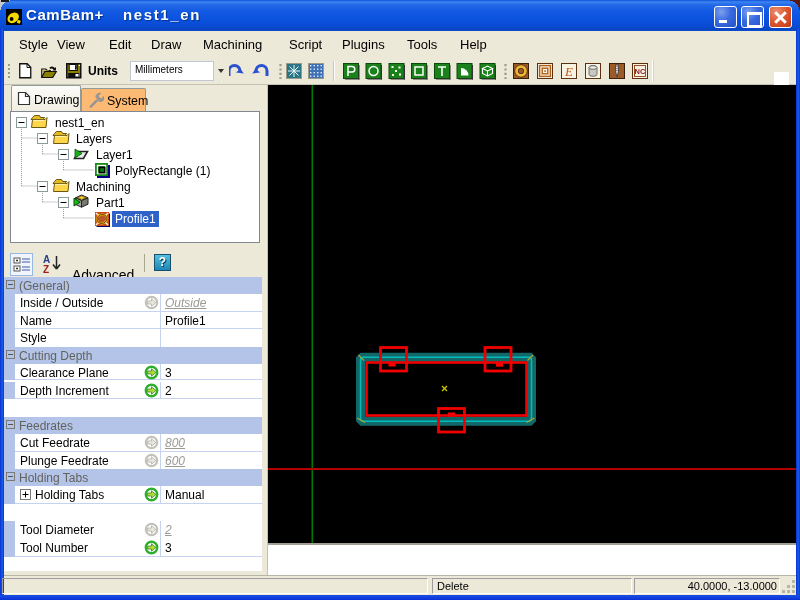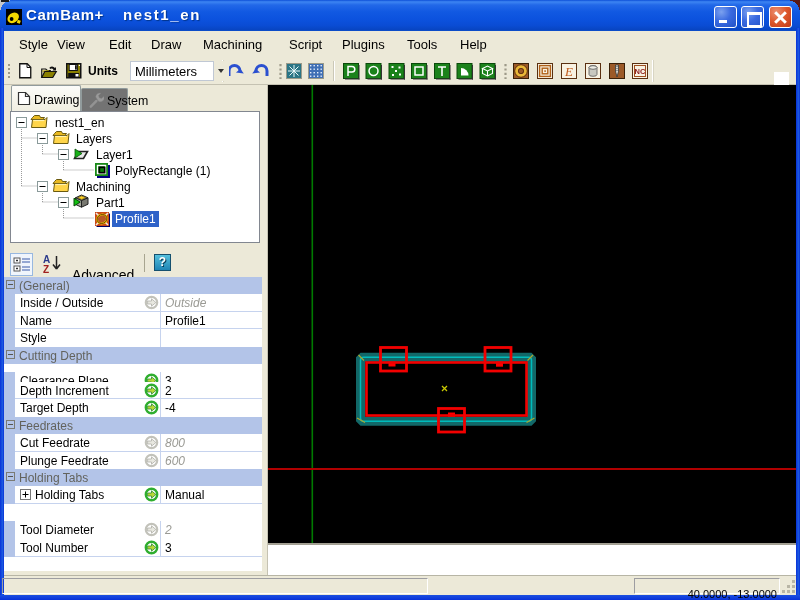--- a/index.html
+++ b/index.html
@@ -36,44 +36,44 @@
 
 #menubar { left:4px; top:31px; width:792px; height:26px; background:#ECE9D8; }
 .menu-item { position:absolute; top:6px; font-size:13px; color:#000; }
 
 
 #toolbar { left:4px; top:57px; width:792px; height:28px; background:#ECE9D8; border-bottom:1px solid #c5c2b2;}
 .grip { position:absolute; top:7px; width:2px; height:16px;
   background:repeating-linear-gradient(180deg,#9d9a89 0 2px, transparent 2px 4px); }
 #units-label { left:84px; top:7px; font-size:12px; font-weight:bold; }
 #combo { left:126px; top:4px; width:84px; height:20px; background:#fff; border:1px solid #c0c8d4; }
-#combo-text { left:4px; top:2px; font-size:13px; color:#000; }
+#combo-text { left:4px; top:2px; font-size:10px; color:#000; }
 #combo-btn { left:84px; top:-1px; width:14px; height:20px; background:#ece9d8; }
 #combo-btn::after { content:""; position:absolute; left:3px; top:8px; border:3.5px solid transparent; border-top:4px solid #333; }
 
 
 #tabs { left:4px; top:85px; width:258px; height:26px; }
 .tab { position:absolute; border:1px solid #919B9C; border-bottom:none; background:#ECE9D8; font-size:12.4px; }
 #tab1 { left:7px; top:0px; width:70px; height:26px; border-radius:2px 2px 0 0; background:linear-gradient(180deg,#fcfcf9,#f0eee1); z-index:2;}
-#tab2 { left:77px; top:3px; width:47px; height:23px; border-radius:2px 2px 0 0; background:#737373; }
+#tab2 { left:77px; top:3px; width:65px; height:23px; border-radius:2px 2px 0 0; background:#fdba74; }
 #treebox { left:10px; top:111px; width:250px; height:132px; background:#fff; border:1px solid #828790; }
 .titem { position:absolute; font-size:12px; color:#000; white-space:nowrap; }
 
 
 #pgtoolbar { left:4px; top:249px; width:258px; height:28px; background:#ECE9D8; }
 #pgrid { left:4px; top:277px; width:259px; height:280px; background:#fff; }
 .prow { position:absolute; left:0; width:259px; height:18px; background:#fff; }
 .pcat { position:absolute; left:0; width:259px; height:17px; background:#B3C4E8; color:#63635d; font-size:12px; }
 .pcat .lbl { position:absolute; left:15px; top:2px; }
 .pbox { position:absolute; left:2px; top:3px; width:9px; height:9px; border:1px solid #7b7b74; background:#b3c4e8; }
 .pbox::before { content:""; position:absolute; left:1px; top:3px; width:5px; height:1px; background:#55554f; }
 .pmargin { position:absolute; left:0; top:0; width:11px; height:calc(100% + 1px); background:#B3C4E8; }
 .pname { position:absolute; left:16px; top:2px; font-size:12px; color:#000; }
 .pval { position:absolute; left:161px; top:2px; font-size:12px; color:#000; }
-.pval.def { color:#9a9a94; font-style:italic; }
+.pval.def { color:#9a9a94; font-style:italic;text-decoration:underline; }
 .pdiv { position:absolute; left:156px; top:0; width:1px; height:100%; background:#c6d3ee; }
 .pline { border-bottom:1px solid #c6d3ee; }
 .picon { position:absolute; left:140px; top:1px; width:15px; height:15px; }
 
 
 #canvas { left:268px; top:85px; width:528px; height:458px; background:#000; }
 #canvas-strip { left:268px; top:543px; width:528px; height:32px; background:#fff; border-top:2px solid #a3a093; }
 #panel-bottom-white { left:4px; top:557px; width:261px; height:14px; background:#fff; }
 #panel-desc { left:4px; top:571px; width:261px; height:7px; background:#ECE9D8; border-right:1px solid #a9a593;}
 
@@ -447,49 +447,39 @@
       </div>
     <div class="prow" style="top:52px;height:18px">
         <div class="pmargin"></div>
         <div class="pname">Style</div>
         <div class="pdiv"></div>
       </div>
     <div class="pcat" style="top:70px">
         <div class="pbox"></div>
         <span class="lbl">Cutting Depth</span>
       </div>
-    <div class="prow pline" style="top:95px;height:16px">
+    <div class="prow pline" style="top:87px;height:16px">
         <div class="pmargin"></div>
         <div class="pname">Clearance Plane</div>
         <svg class="picon" viewBox="0 0 15 15">
           <circle cx="7.5" cy="7.5" r="5.7" fill="#fff" stroke="#2fae2f" stroke-width="2.4"></circle>
           <path d="M3.6 6 h3.9 v-2.2 l4.4 3.7 -4.4 3.7 v-2.2 h-3.9 z" fill="#b8d838" stroke="#2f8a2f" stroke-width="0.8"></path>
         </svg>
         <div class="pdiv"></div>
         <div class="pval">3</div>
       </div>
     <div class="prow pline" style="top:105px;height:17px">
         <div class="pmargin"></div>
         <div class="pname">Depth Increment</div>
         <svg class="picon" viewBox="0 0 15 15">
           <circle cx="7.5" cy="7.5" r="5.7" fill="#fff" stroke="#2fae2f" stroke-width="2.4"></circle>
           <path d="M3.6 6 h3.9 v-2.2 l4.4 3.7 -4.4 3.7 v-2.2 h-3.9 z" fill="#b8d838" stroke="#2f8a2f" stroke-width="0.8"></path>
         </svg>
         <div class="pdiv"></div>
         <div class="pval">2</div>
-      </div>
-    <div class="prow" style="top:122px;height:18px">
-        <div class="pmargin"></div>
-        <div class="pname">Target Depth</div>
-        <svg class="picon" viewBox="0 0 15 15">
-          <circle cx="7.5" cy="7.5" r="5.7" fill="#fff" stroke="#2fae2f" stroke-width="2.4"></circle>
-          <path d="M3.6 6 h3.9 v-2.2 l4.4 3.7 -4.4 3.7 v-2.2 h-3.9 z" fill="#b8d838" stroke="#2f8a2f" stroke-width="0.8"></path>
-        </svg>
-        <div class="pdiv"></div>
-        <div class="pval">-4</div>
       </div>
     <div class="pcat" style="top:140px">
         <div class="pbox"></div>
         <span class="lbl">Feedrates</span>
       </div>
     <div class="prow pline" style="top:157px;height:18px">
         <div class="pmargin"></div>
         <div class="pname">Cut Feedrate</div>
         <svg class="picon" viewBox="0 0 15 15">
           <circle cx="7.5" cy="7.5" r="5.7" fill="#fff" stroke="#c2c2ba" stroke-width="2.2"></circle>
@@ -577,22 +567,25 @@
     </svg>
   </div>
   <div id="canvas-strip" class="abs"></div>
   <div id="panel-bottom-white" class="abs"></div>
   <div id="panel-desc" class="abs"></div>
   <div class="abs" style="left:262px;top:85px;width:6px;height:490px;background:#ECE9D8;border-right:1px solid #c5c2b2"></div>
   <div class="abs" style="left:774px;top:72px;width:15px;height:13px;background:#fff"></div>
 
   <div id="statusbar" class="abs">
     <div class="spanel" style="left:-2px;width:426px"></div>
+      <div class="spanel" style="left:428px;width:200px">
+        <span style="position:absolute;left:4px;top:1px">Delete</span>
+      </div>
     <div class="spanel" style="left:630px;width:146px">
-        <span style="position:absolute;right:2px;top:9px">40.0000, -13.0000</span>
+        <span style="position:absolute;right:2px;top:1px">40.0000, -13.0000</span>
       </div>
     <svg id="sgrip">
         <g fill="#b8b5a5">
           <rect x="10" y="10" width="3" height="3"></rect>
           <rect x="10" y="5" width="3" height="3"></rect>
           <rect x="5" y="10" width="3" height="3"></rect>
           <rect x="10" y="0" width="3" height="3"></rect>
           <rect x="5" y="5" width="3" height="3"></rect>
           <rect x="0" y="10" width="3" height="3"></rect>
         </g>

